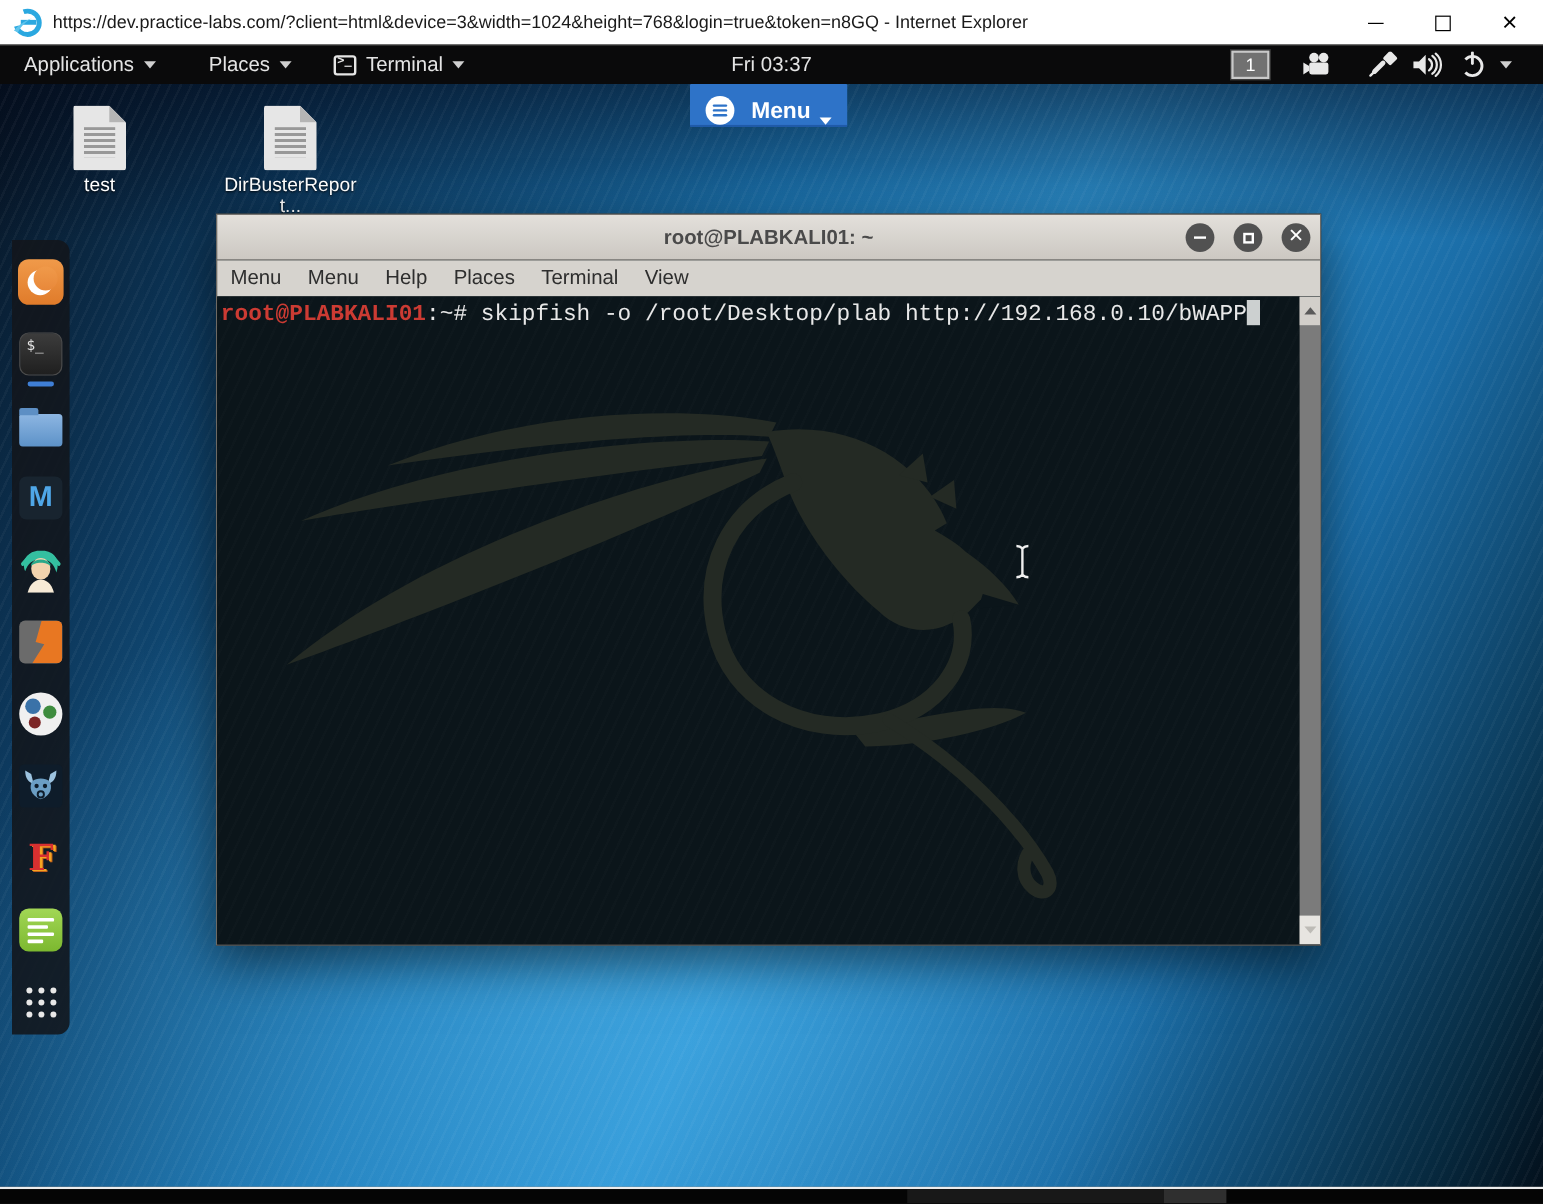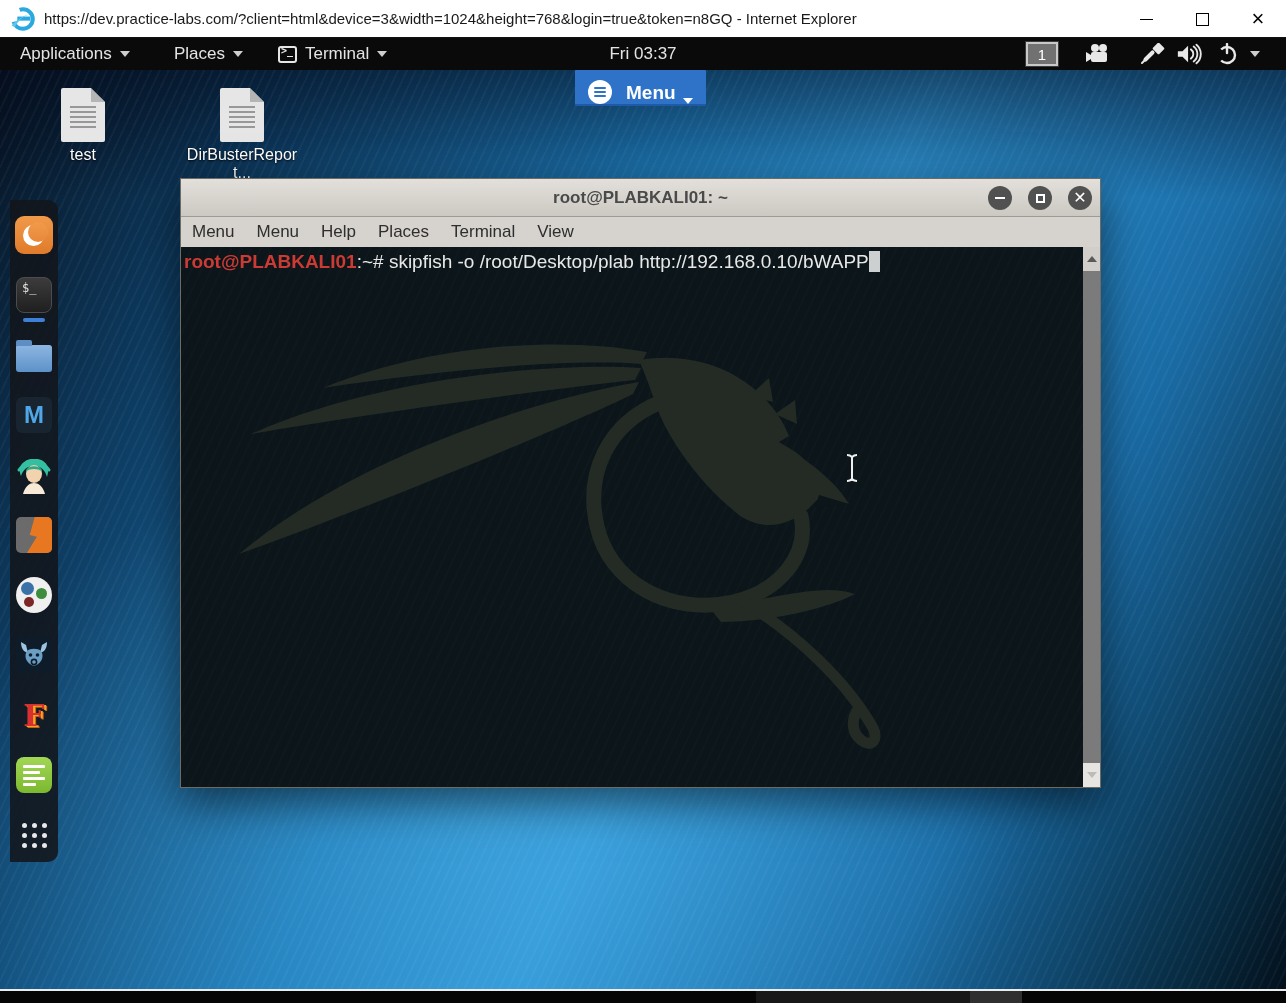--- a/index.html
+++ b/index.html
@@ -111,21 +111,21 @@
     display:flex; align-items:center; justify-content:center; cursor:pointer; }
   .tw-btn.min { right:88px; } .tw-btn.max { right:48px; } .tw-btn.close { right:8px; }
   .b-min { width:10px; height:2px; background:#fff; }
   .b-max { width:9px; height:9px; border:2px solid #fff; }
   .b-close { color:#fff; font-size:16px; line-height:1; }
   .tw-menubar { position:absolute; left:0; top:38px; width:100%; height:30px; background:#d6d3ce;
     display:flex; align-items:center; font-size:17px; color:#2e2e2e; }
   .tw-menuitem { padding:0 11px; height:100%; display:flex; align-items:center; cursor:default; }
   .tw-body { position:absolute; left:0; top:68px; width:919px; height:540px; background:#0b151a; overflow:hidden;
     background-image:repeating-linear-gradient(115deg, rgba(255,255,255,0.012) 0 2px, rgba(0,0,0,0) 2px 9px); }
-  .cmdline { position:absolute; left:3px; top:3px; white-space:pre; font-family:Liberation Sans, sans-serif;
+  .cmdline { position:absolute; left:3px; top:3px; white-space:pre; font-family:Liberation Mono, monospace;
     font-size:19px; line-height:24px; color:#e8e8e8; }
   .prompt-red { color:#cc3b33; font-weight:bold; }
   .cursor-block { display:inline-block; width:11px; height:21px; background:#ccd0d0; vertical-align:-4px; }
   .scrollbar { position:absolute; right:0; top:0; width:17px; height:540px; background:#7b7b7b;
     display:flex; flex-direction:column; justify-content:space-between; }
   .sb-btn { width:17px; height:24px; display:flex; align-items:center; justify-content:center; }
   .sb-up { background:#d2cfca; }
   .sb-down { background:#e7e5e1; }
   .tri-up { width:0; height:0; border-left:5px solid transparent; border-right:5px solid transparent; border-bottom:6px solid #5a5a5a; }
   .tri-down { width:0; height:0; border-left:5px solid transparent; border-right:5px solid transparent; border-top:6px solid #bdbbb6; }

